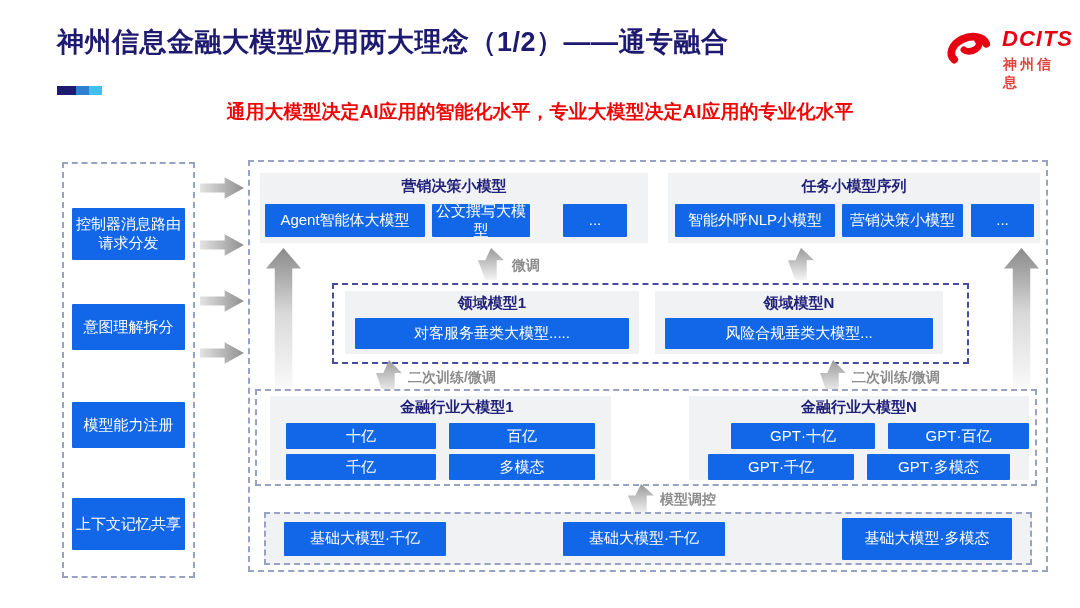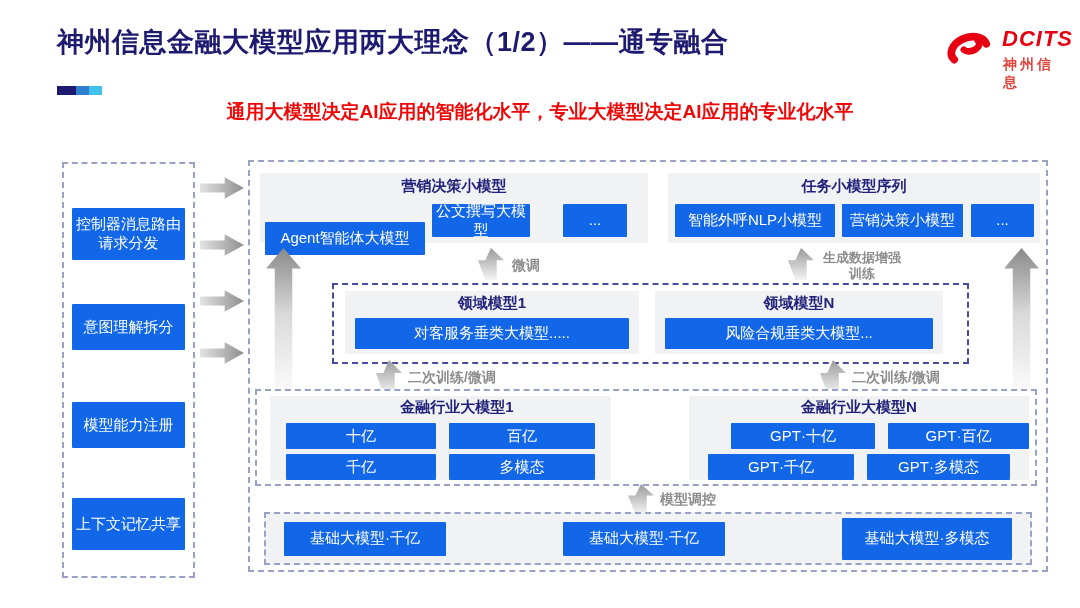--- a/index.html
+++ b/index.html
@@ -78,39 +78,38 @@
 
   <div class="abs arrow-right" style="left:200px;top:175px;width:44px;height:26px;"></div>
   <div class="abs arrow-right" style="left:200px;top:232px;width:44px;height:26px;"></div>
   <div class="abs arrow-right" style="left:200px;top:288px;width:44px;height:26px;"></div>
   <div class="abs arrow-right" style="left:200px;top:340px;width:44px;height:26px;"></div>
 
   <div class="abs dash-gray" style="left:248px;top:160px;width:796px;height:408px;">
 
     <div class="abs panel" style="left:10px;top:11px;width:388px;height:70px;">
       <div class="panel-title" style="margin-top:4px;">营销决策小模型</div>
-      <div class="abs bluebox" style="left:5px;top:49px;width:160px;height:33px;">Agent智能体大模型</div>
+      <div class="abs bluebox" style="left:5px;top:31px;width:160px;height:33px;">Agent智能体大模型</div>
       <div class="abs bluebox" style="left:172px;top:31px;width:98px;height:33px;">公文撰写大模型</div>
       <div class="abs bluebox" style="left:303px;top:31px;width:64px;height:33px;">...</div>
     </div>
 
     <div class="abs panel" style="left:418px;top:11px;width:372px;height:70px;">
       <div class="panel-title" style="margin-top:4px;">任务小模型序列</div>
       <div class="abs bluebox" style="left:7px;top:31px;width:160px;height:33px;">智能外呼NLP小模型</div>
       <div class="abs bluebox" style="left:174px;top:31px;width:121px;height:33px;">营销决策小模型</div>
       <div class="abs bluebox" style="left:303px;top:31px;width:63px;height:33px;">...</div>
     </div>
 
     <div class="abs arrow-up-big" style="left:16px;top:86px;width:35px;height:146px;"></div>
     <div class="abs arrow-up-big" style="left:754px;top:86px;width:35px;height:146px;"></div>
 
     <div class="abs arrow-up-small" style="left:228px;top:86px;width:26px;height:32px;"></div>
     <div class="abs arrow-label" style="left:262px;top:95px;">微调</div>
     <div class="abs arrow-up-small" style="left:538px;top:86px;width:26px;height:32px;"></div>
-    <div class="abs arrow-label-wrap" style="left:570px;top:88px;width:84px;">生成数据增强训练</div>
 
     <div class="abs dash-navy" style="left:82px;top:121px;width:633px;height:77px;">
       <div class="abs panel" style="left:11px;top:6px;width:294px;height:63px;">
         <div class="panel-title" style="margin-top:3px;">领域模型1</div>
         <div class="abs bluebox" style="left:10px;top:27px;right:10px;height:31px;">对客服务垂类大模型.....</div>
       </div>
       <div class="abs panel" style="left:321px;top:6px;width:288px;height:63px;">
         <div class="panel-title" style="margin-top:3px;">领域模型N</div>
         <div class="abs bluebox" style="left:10px;top:27px;right:10px;height:31px;">风险合规垂类大模型...</div>
       </div>

